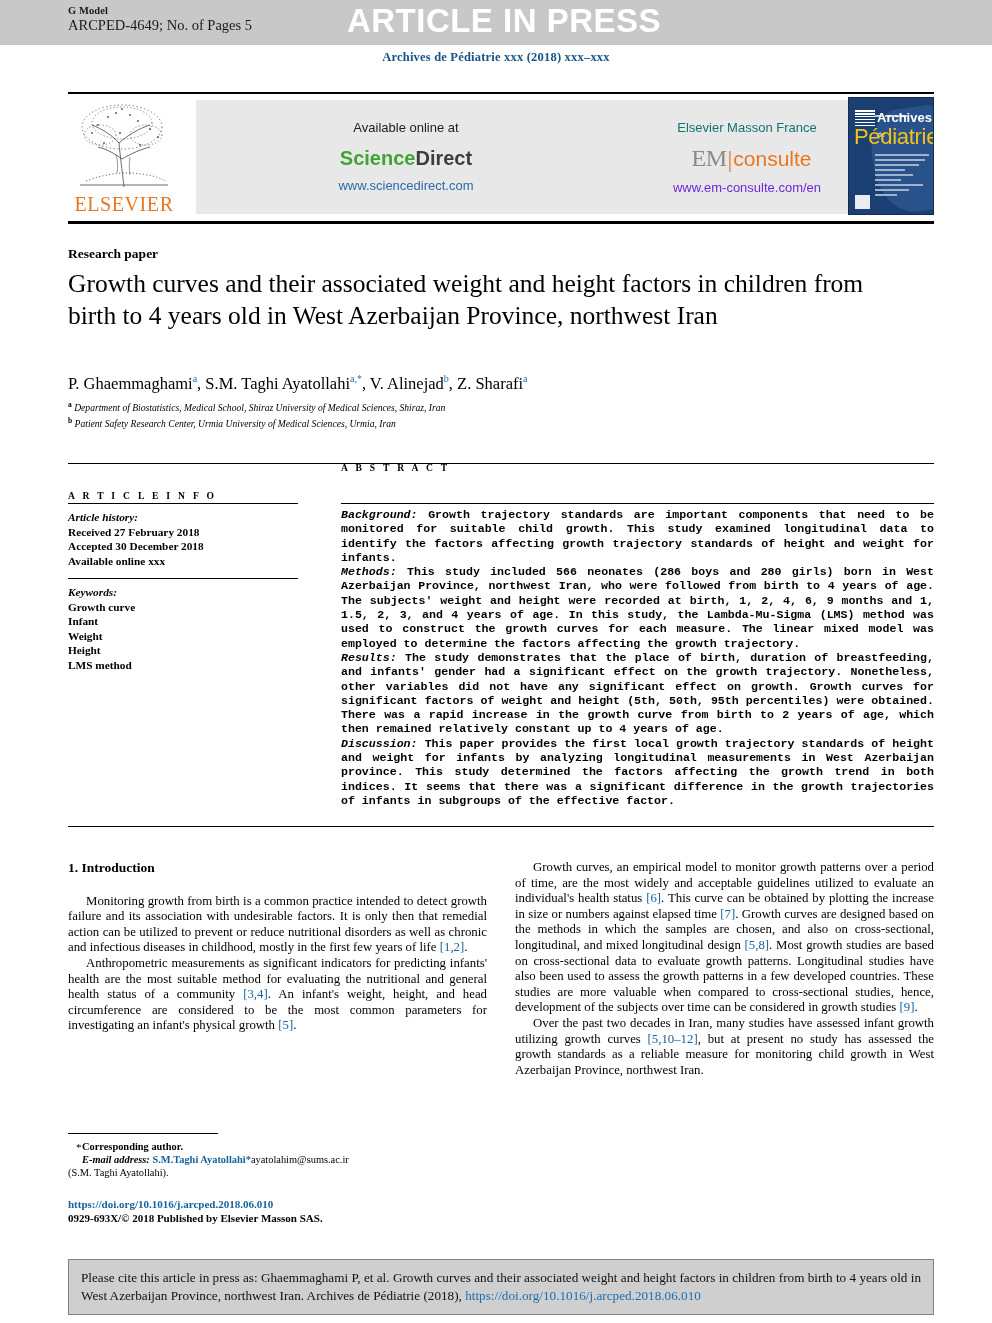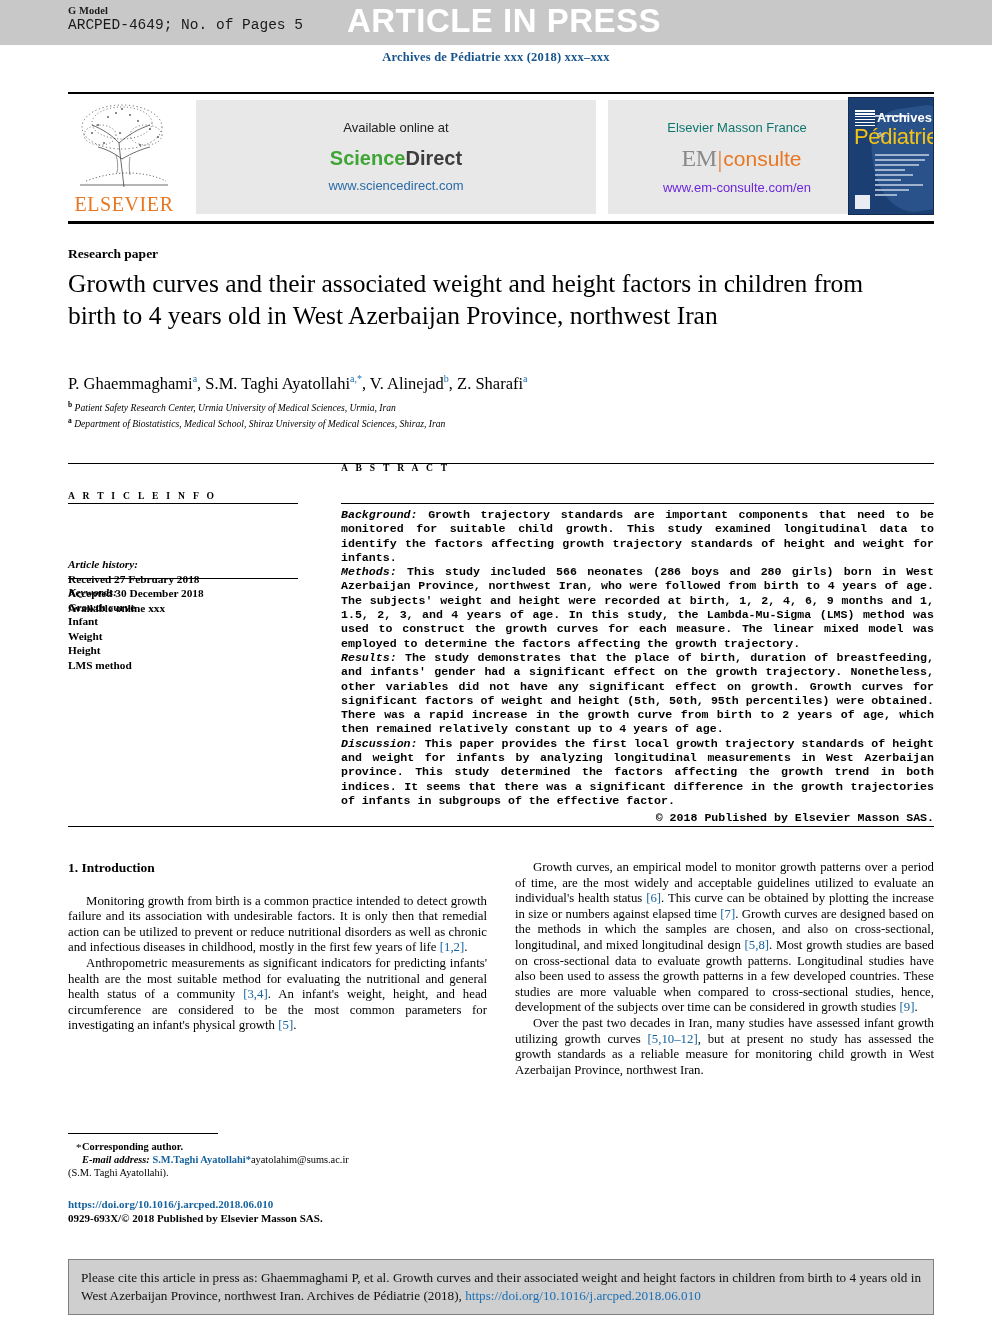--- a/index.html
+++ b/index.html
@@ -41,21 +41,21 @@
     font-family: "Liberation Serif", serif;
     font-weight: bold;
     font-size: 10.5px;
     line-height: 12px;
     color: #1a1a1a;
     letter-spacing: .1px;
   }
   .gmodel-id {
     position: absolute;
     left: 68px; top: 17px;
-    font-family: Liberation Mono, monospace;
+    font-family: Liberation Serif, serif;
     font-size: 14.5px;
     line-height: 17px;
     color: #1a1a1a;
   }
   .aip {
     position: absolute;
     left: 0; top: 2px;
     width: 992px;
     text-align: center;
     font-family: "Liberation Sans", sans-serif;
@@ -115,20 +115,21 @@
     font-family: "Liberation Serif", serif;
     font-size: 20px;
     letter-spacing: .6px;
     color: #e87722;
   }
   .gray-panel {
     position: absolute;
     top: 3px;
     height: 114px;
     background: #e8e8e8;
+    padding-left: 20px;
   }
   .panel-left { left: 128px; width: 400px; }
   .panel-right { left: 540px; width: 258px; }
 
   .avail-online {
     position: absolute;
     left: 0; right: 0; top: 20px;
     text-align: center;
     font-family: "Liberation Sans", sans-serif;
     font-size: 13px;
@@ -329,21 +330,20 @@
 
   .info-block {
     position: absolute;
     left: 68px; top: 510px;
     width: 240px;
     font-family: "Liberation Serif", serif;
     font-weight: bold;
     font-size: 11.3px;
     line-height: 14.6px;
     color: #000;
-    margin-top: 47px;
   }
   .info-block .lab { font-style: italic; }
   .kw-block {
     position: absolute;
     left: 68px; top: 585px;
     width: 240px;
     font-family: "Liberation Serif", serif;
     font-weight: bold;
     font-size: 11.3px;
     line-height: 14.6px;
@@ -528,22 +528,22 @@
       </div>
       <div class="cover-badge"></div>
     </div>
   </div>
   <div class="rule rule-bottom"></div>
 
   <div class="research-paper">Research paper</div>
   <div class="title">Growth curves and their associated weight and height factors in children from birth to 4 years old in West Azerbaijan Province, northwest Iran</div>
   <div class="authors">P. Ghaemmaghami<sup>a</sup>, S.M. Taghi Ayatollahi<sup>a,*</sup>, V. Alinejad<sup>b</sup>, Z. Sharafi<sup>a</sup></div>
   <div class="affils">
+    <div><sup>a</sup> <span>Department of Biostatistics, Medical School, Shiraz University of Medical Sciences, Shiraz, Iran</span></div>
     <div><sup>b</sup> <span>Patient Safety Research Center, Urmia University of Medical Sciences, Urmia, Iran</span></div>
-    <div><sup>a</sup> <span>Department of Biostatistics, Medical School, Shiraz University of Medical Sciences, Shiraz, Iran</span></div>
   </div>
 
   <div class="rule rule-info-top"></div>
   <div class="infohead">A R T I C L E  I N F O</div>
   <div class="absthead">A B S T R A C T</div>
   <div class="rule rule-info-1"></div>
   <div class="rule rule-abs-1"></div>
   <div class="rule rule-info-2"></div>
 
   <div class="info-block">
@@ -560,21 +560,20 @@
     <div>Weight</div>
     <div>Height</div>
     <div>LMS method</div>
   </div>
 
   <div class="abstract">
     <p><span class="lab">Background:</span><span> Growth trajectory standards are important components that need to be monitored for suitable child growth. This study examined longitudinal data to identify the factors affecting growth trajectory standards of height and weight for infants.</span></p>
     <p><span class="lab">Methods:</span><span> This study included 566 neonates (286 boys and 280 girls) born in West Azerbaijan Province, northwest Iran, who were followed from birth to 4 years of age. The subjects' weight and height were recorded at birth, 1, 2, 4, 6, 9 months and 1, 1.5, 2, 3, and 4 years of age. In this study, the Lambda-Mu-Sigma (LMS) method was used to construct the growth curves for each measure. The linear mixed model was employed to determine the factors affecting the growth trajectory.</span></p>
     <p><span class="lab">Results:</span><span> The study demonstrates that the place of birth, duration of breastfeeding, and infants' gender had a significant effect on the growth trajectory. Nonetheless, other variables did not have any significant effect on growth. Growth curves for significant factors of weight and height (5th, 50th, 95th percentiles) were obtained. There was a rapid increase in the growth curve from birth to 2 years of age, which then remained relatively constant up to 4 years of age.</span></p>
     <p><span class="lab">Discussion:</span><span> This paper provides the first local growth trajectory standards of height and weight for infants by analyzing longitudinal measurements in West Azerbaijan province. This study determined the factors affecting the growth trend in both indices. It seems that there was a significant difference in the growth trajectories of infants in subgroups of the effective factor.</span></p>
-    <div class="copyright">© 2018 Published by Elsevier Masson SAS.</div>
   </div>
 
   <div class="rule rule-bottom-sep"></div>
 
   <div class="col col-left">
     <h2>1. Introduction</h2>
     <p><span>Monitoring growth from birth is a common practice intended to detect growth failure and its association with undesirable factors. It is only then that remedial action can be utilized to prevent or reduce nutritional disorders as well as chronic and infectious diseases in childhood, mostly in the first few years of life </span><span class="ref">[1,2]</span><span>.</span></p>
     <p><span>Anthropometric measurements as significant indicators for predicting infants' health are the most suitable method for evaluating the nutritional and general health status of a community </span><span class="ref">[3,4]</span><span>. An infant's weight, height, and head circumference are considered to be the most common parameters for investigating an infant's physical growth </span><span class="ref">[5]</span><span>.</span></p>
   </div>
 

